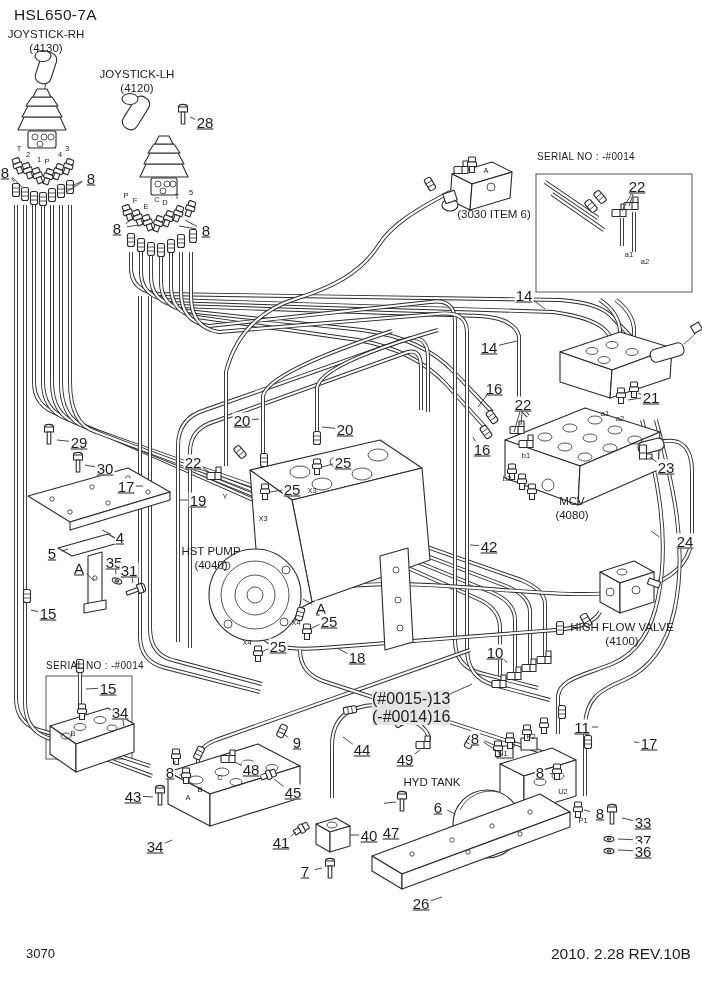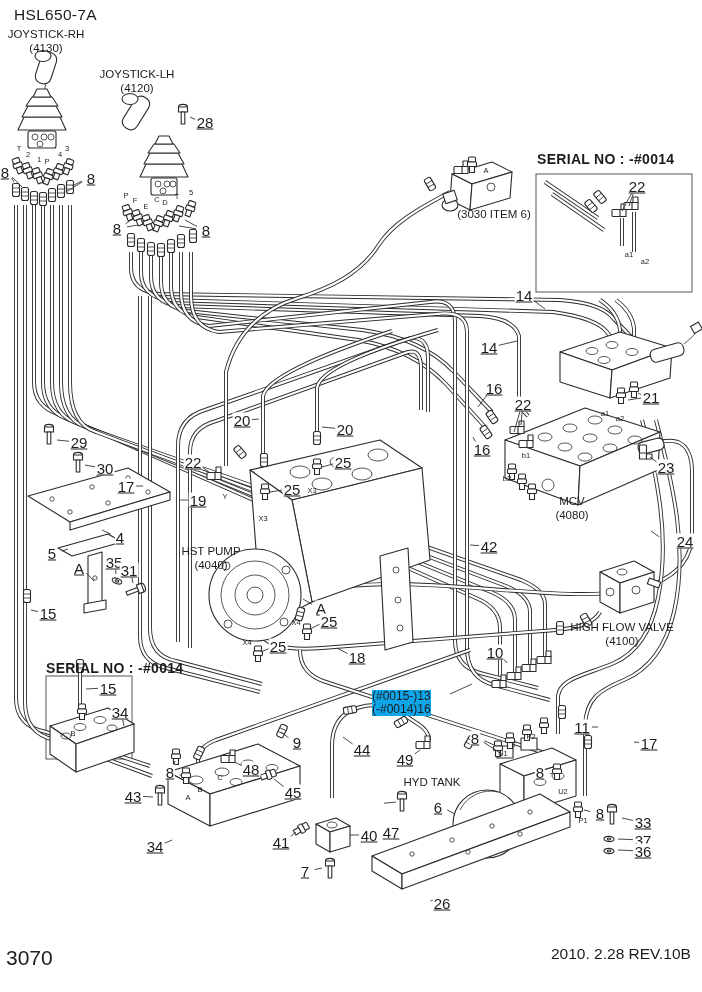--- a/index.html
+++ b/index.html
@@ -3,26 +3,26 @@
 <meta charset="utf-8">
 <style>
   html,body{margin:0;padding:0;background:#fff;}
   #page{position:relative;width:702px;height:992px;background:#fff;overflow:hidden;
         font-family:"Liberation Sans","DejaVu Sans",sans-serif;color:#1c1c1c;}
   svg{position:absolute;left:0;top:0;}
   .lbl{position:absolute;transform:translate(-50%,-50%);white-space:nowrap;color:#1c1c1c;background:#fff;padding:0 1px;line-height:1;}
   .callout{font-size:15px;text-decoration:underline;}
   .port{font-size:7.5px;padding:0;background:transparent;}
   .comp{font-size:11.5px;text-align:center;line-height:1.18;background:transparent;}
-  .serial{position:absolute;font-size:14px;white-space:nowrap;letter-spacing:.3px;font-weight:bold;}
+  .serial{position:absolute;font-size:10px;white-space:nowrap;letter-spacing:.3px;}
   .hdr-model{position:absolute;left:14px;top:6px;font-size:15.5px;letter-spacing:.3px;}
   .hdr-title{position:absolute;left:160px;top:2px;font-size:19.5px;letter-spacing:.2px;}
-  .ftr-page{position:absolute;left:6px;top:946px;font-size:21px;}
+  .ftr-page{position:absolute;left:26px;top:946px;font-size:13px;}
   .ftr-rev{position:absolute;left:551px;top:945px;font-size:15.5px;}
-  .note{position:absolute;left:372px;top:690px;font-size:12px;line-height:1.1;background:#0ea5e9;}
+  .note{position:absolute;left:372px;top:690px;font-size:16px;line-height:1.1;background:#e5e5e5;}
   
   .hose{fill:none;stroke:#2b2b2b;stroke-width:4;stroke-linejoin:round;stroke-linecap:butt;}
   .hose-core{fill:none;stroke:#ffffff;stroke-width:2.2;stroke-linejoin:round;stroke-linecap:butt;}
   .part{fill:#ffffff;stroke:#2b2b2b;stroke-width:1.1;stroke-linejoin:round;}
   .thin{fill:none;stroke:#2b2b2b;stroke-width:.8;}
   .lead{stroke:#333;stroke-width:.9;}
   .sbox{fill:none;stroke:#555;stroke-width:1;}
 </style>
 </head>
 <body>
@@ -731,21 +731,21 @@
       <span class="lbl callout" style="left: 155px; top: 846px;">34</span>
       <span class="lbl callout" style="left: 297px; top: 742px;">9</span>
       <span class="lbl callout" style="left: 362px; top: 749px;">44</span>
       <span class="lbl callout" style="left: 293px; top: 792px;">45</span>
       <span class="lbl callout" style="left: 405px; top: 759px;">49</span>
       <span class="lbl callout" style="left: 374px; top: 832px; margin-left: 17px;">47</span>
       <span class="lbl callout" style="left: 438px; top: 807px;">6</span>
       <span class="lbl callout" style="left: 281px; top: 842px;">41</span>
       <span class="lbl callout" style="left: 369px; top: 835px;">40</span>
       <span class="lbl callout" style="left: 305px; top: 871px;">7</span>
-      <span class="lbl callout" style="left: 442px; top: 903px;">26</span>
+      <span class="lbl callout" style="left: 421px; top: 903px;">26</span>
       <span class="lbl callout" style="left: 475px; top: 738px;">8</span>
       <span class="lbl callout" style="left: 495px; top: 652px;">10</span>
       <span class="lbl callout" style="left: 582px; top: 727px;">11</span>
       <span class="lbl callout" style="left: 649px; top: 743px;">17</span>
       <span class="lbl callout" style="left: 540px; top: 772px;">8</span>
       <span class="lbl callout" style="left: 600px; top: 813px;">8</span>
       <span class="lbl callout" style="left: 643px; top: 822px;">33</span>
       <span class="lbl callout" style="left: 643px; top: 840px;">37</span>
       <span class="lbl callout" style="left: 643px; top: 851px;">36</span>
     </div>

